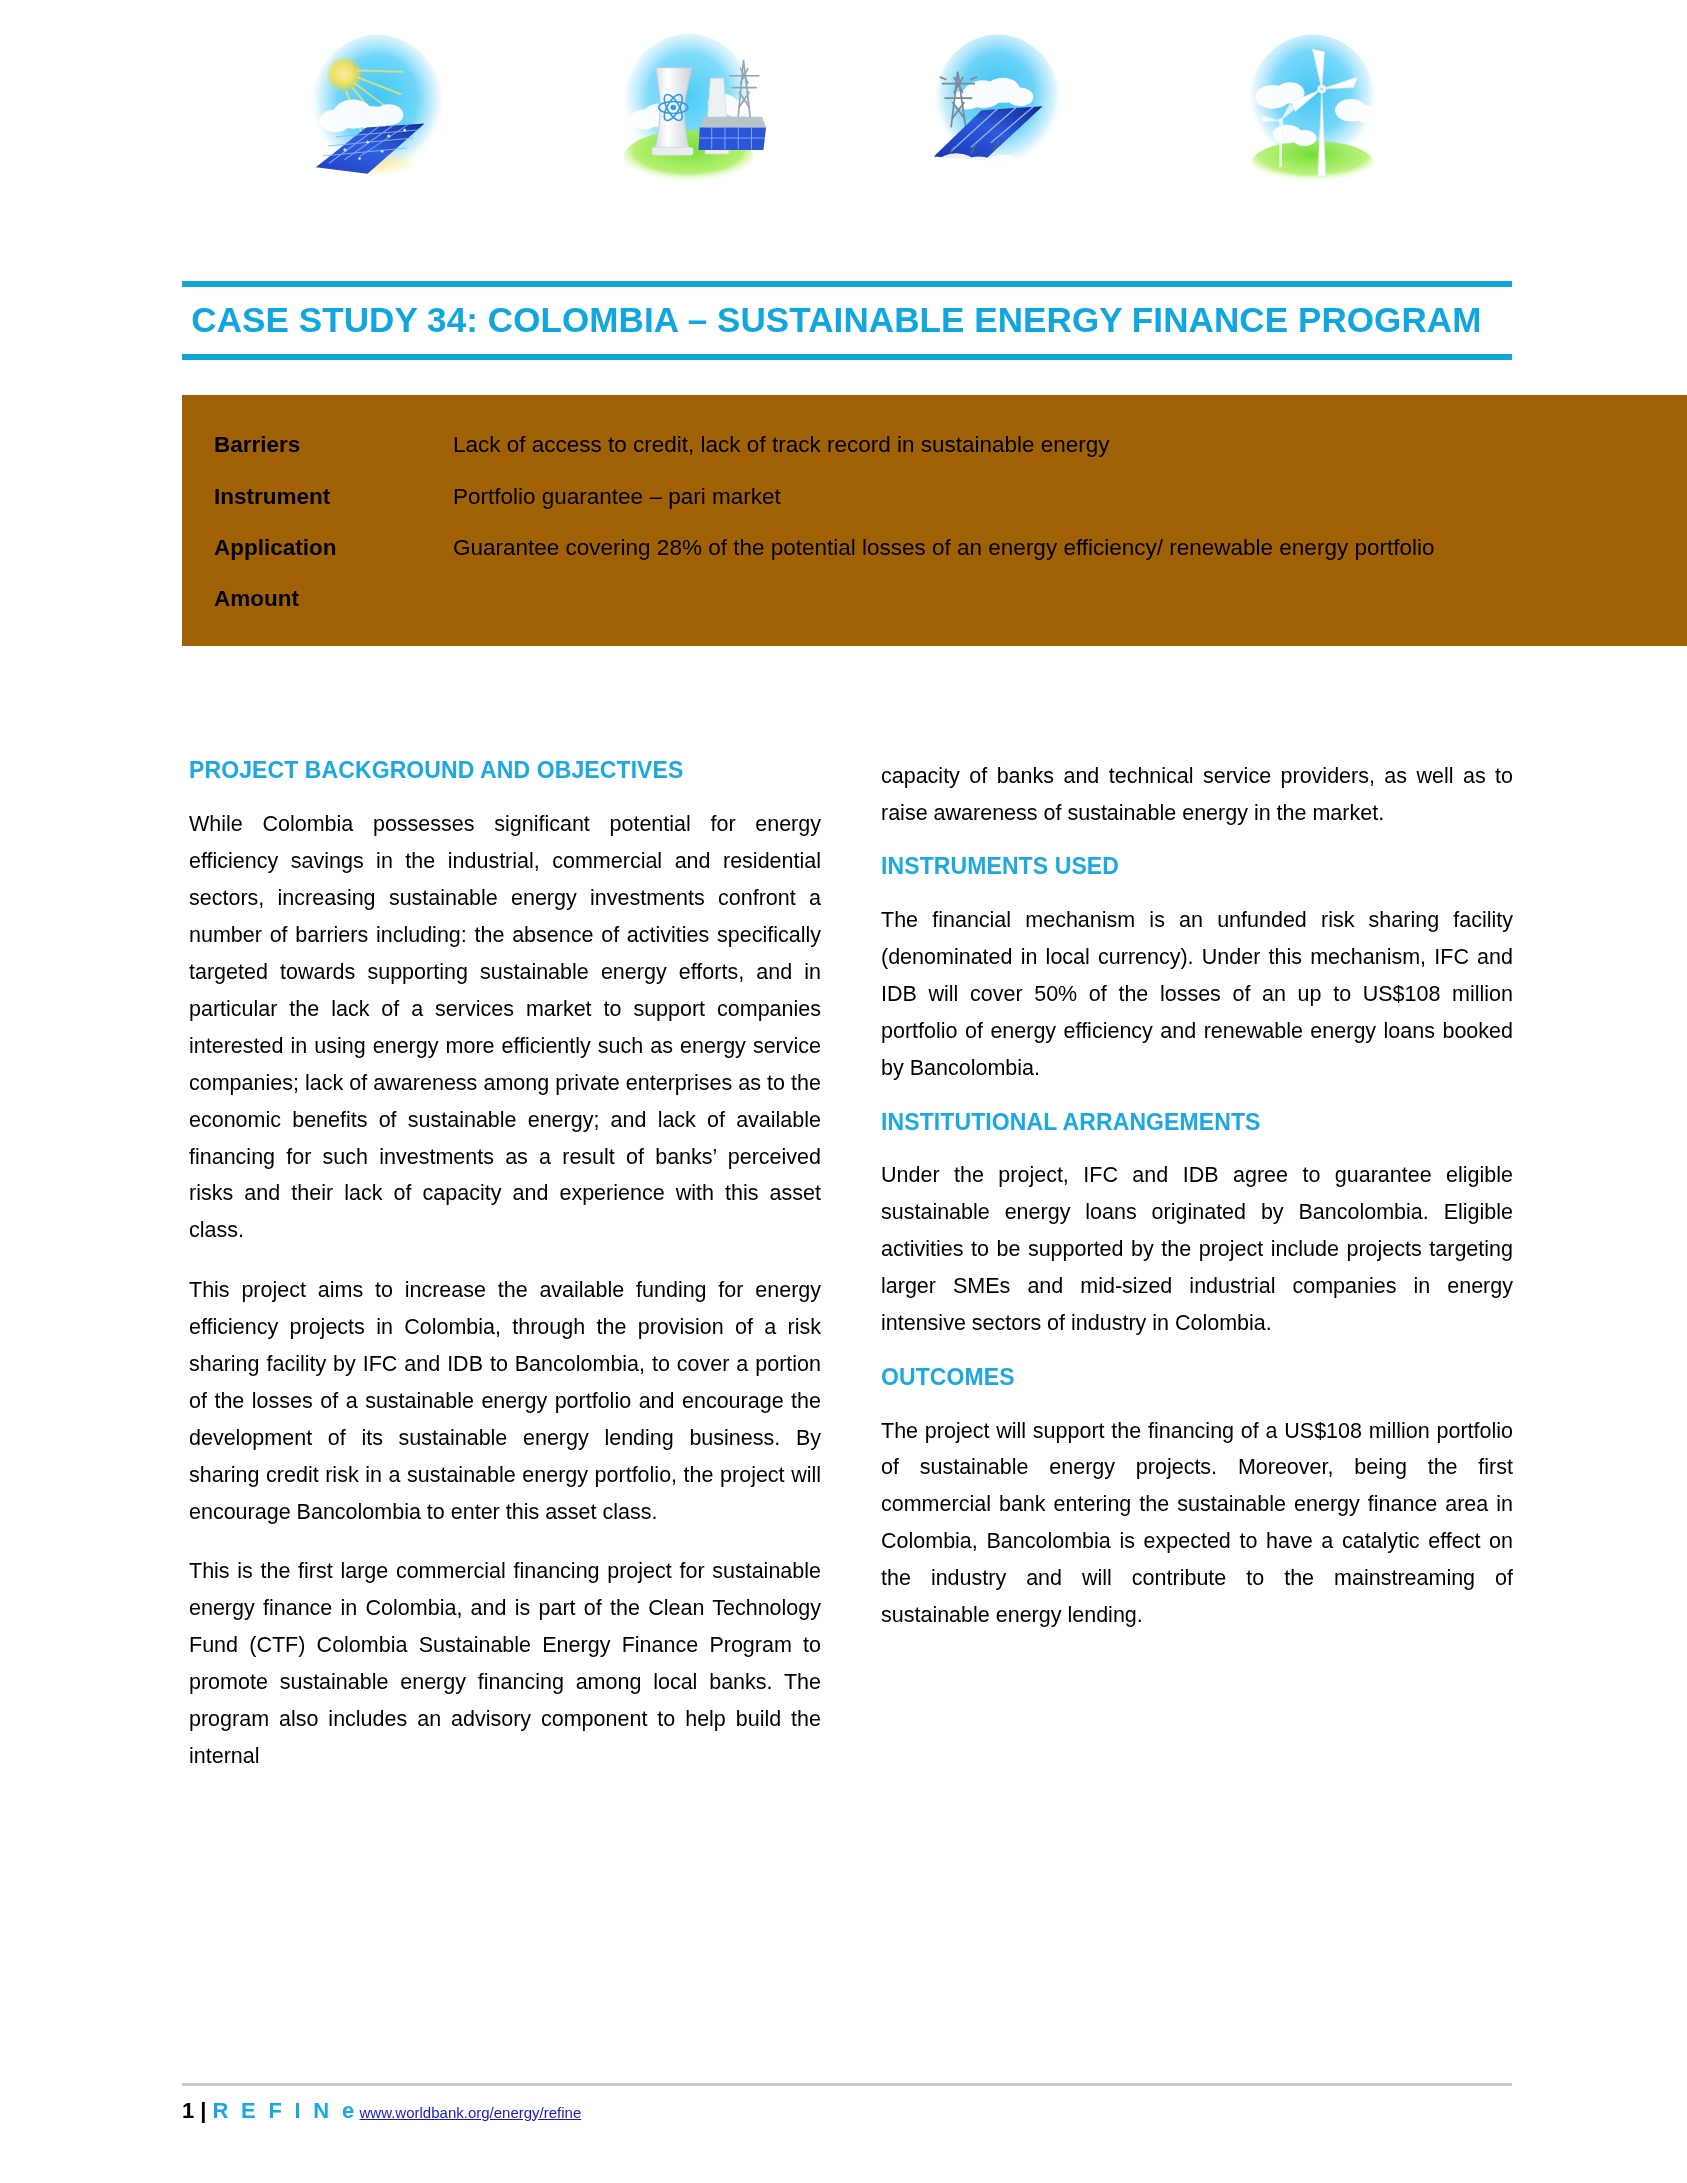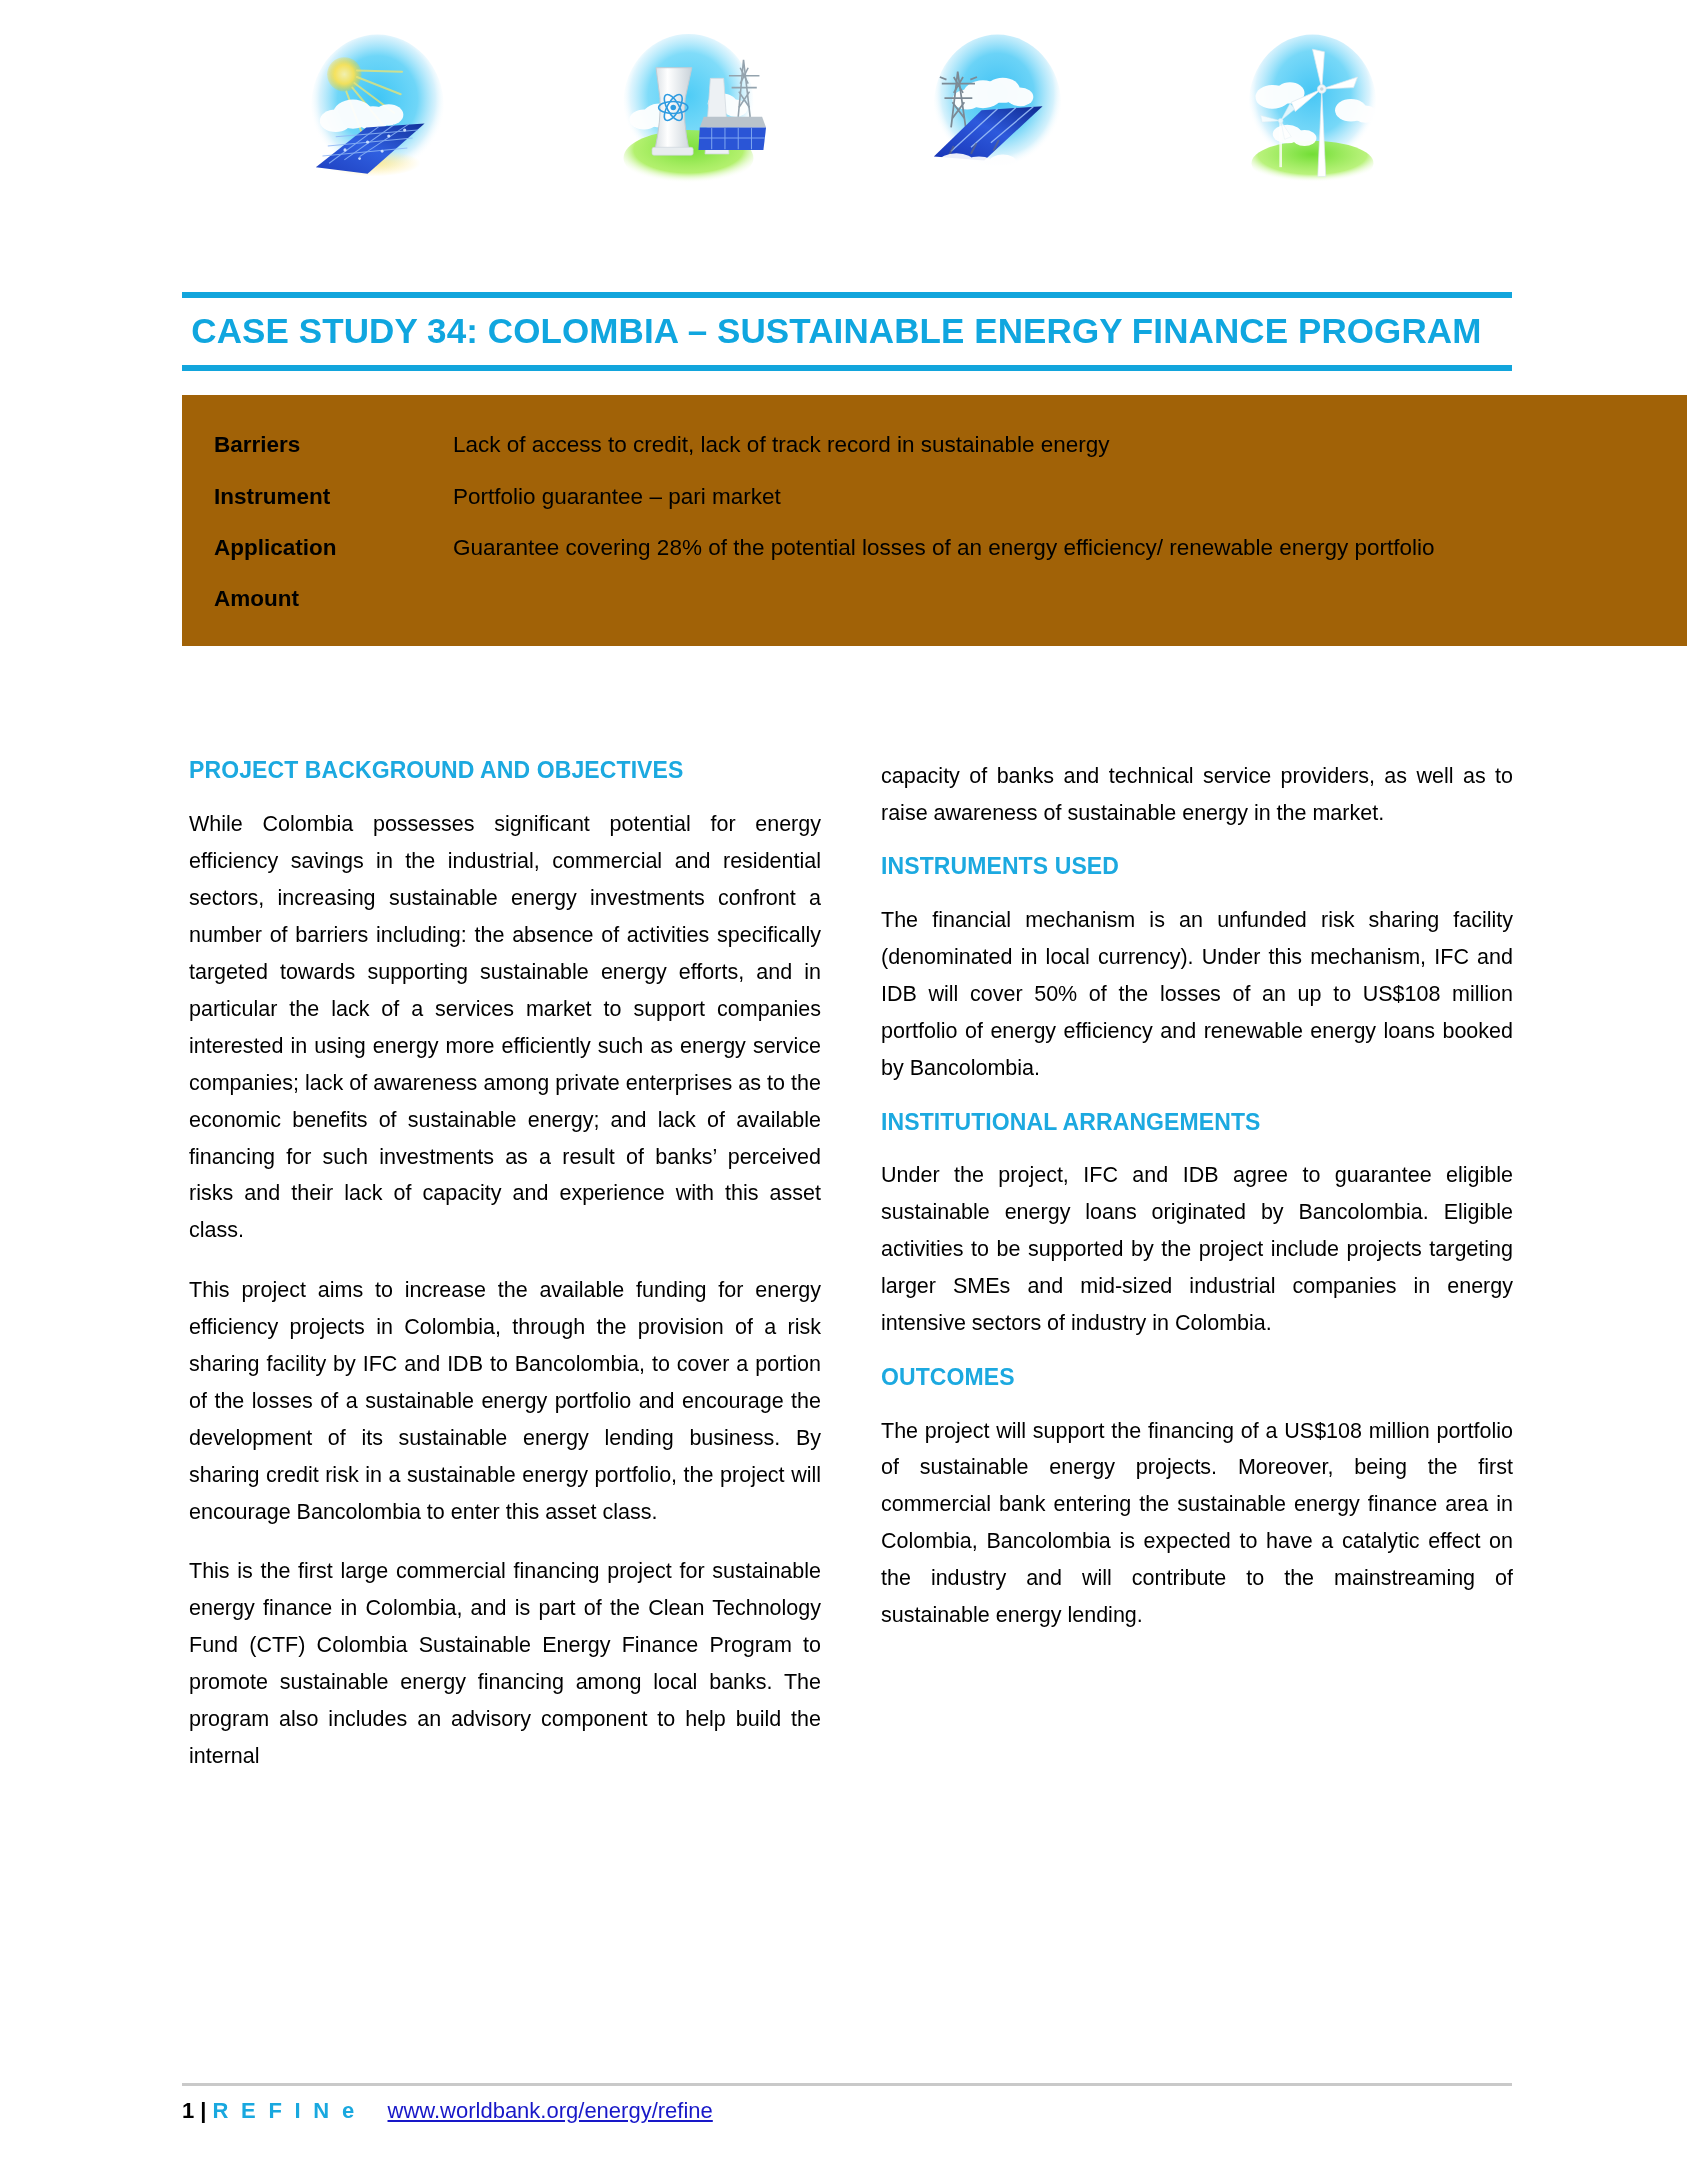--- a/index.html
+++ b/index.html
@@ -40,21 +40,21 @@
     width: 179px;
     height: 179px;
     position: relative;
   }
   .banner-fig svg { display:block; width: 179px; height: 179px; }
 
   
   .title-block {
     position: absolute;
     left: 182px;
-    top: 292px;
+    top: 281px;
     width: 1330px;
   }
   .title-rule-top {
     height: 6px;
     background: #12A5DC;
     width: 100%;
   }
   .title-rule-bottom {
     height: 6px;
     background: #12A5DC;
@@ -164,22 +164,22 @@
     font-weight: bold;
   }
   .footer-brand {
     color: #19A8DF;
     font-weight: bold;
     letter-spacing: 3.3px;
     font-size: 22px;
   }
   .footer-url {
     color: #1818C8;
-    margin-left: 30px;
-    font-size: 22px;
+    margin-left: 2px;
+    font-size: 15px;
   }
 </style>
 </head>
 <body>
 
 <div class="page">
 
   <div class="banner">
 
     <div class="banner-fig">

